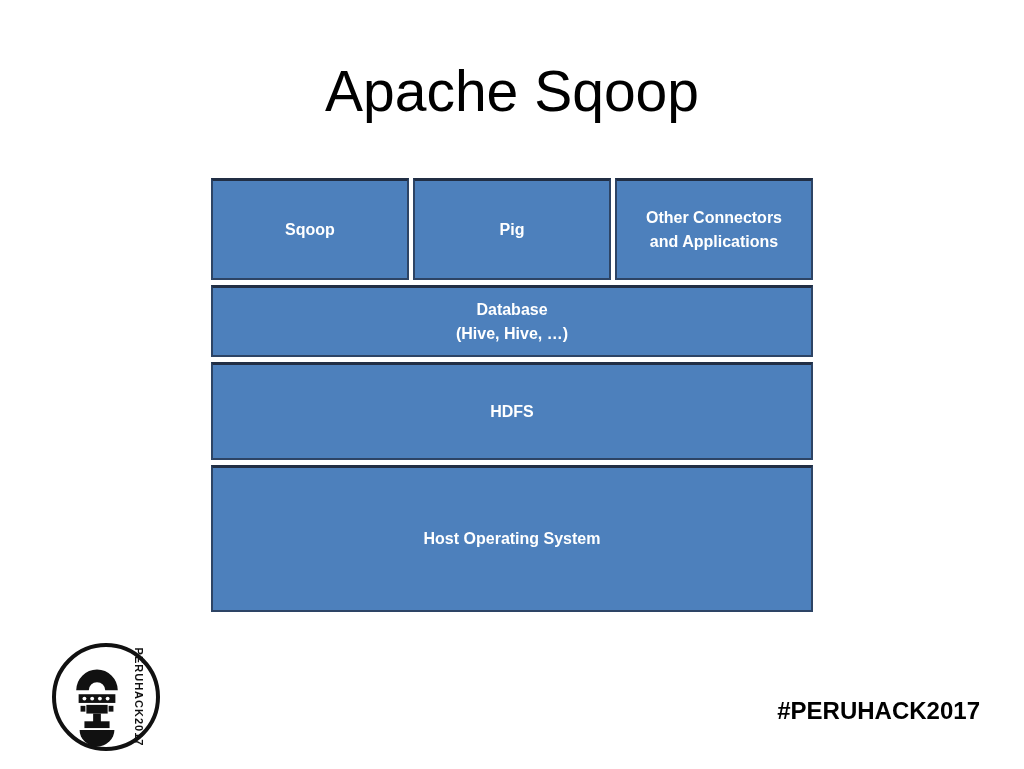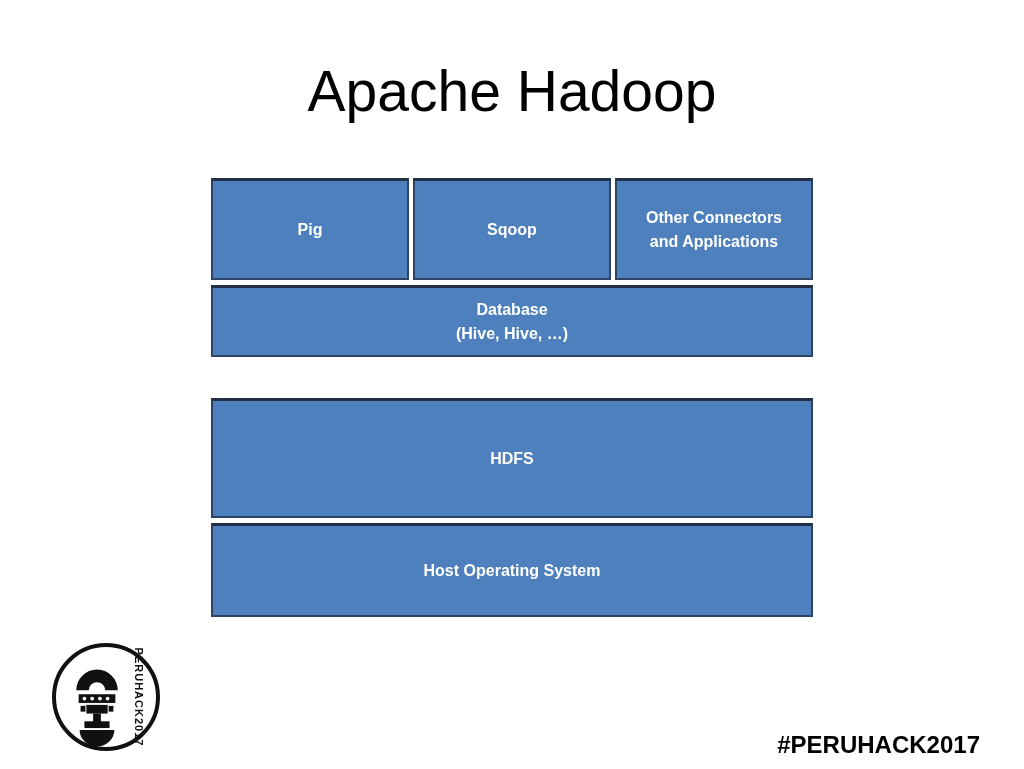--- a/index.html
+++ b/index.html
@@ -29,22 +29,22 @@
     top: 178px;
     width: 602px;
     height: 444px;
     display: flex;
     flex-direction: column;
     gap: 5px;
   }
   .row { display: flex; gap: 4px; }
   .row-1 { height: 102px; }
   .row-2 { height: 72px; }
-  .row-3 { height: 120px; margin-top: 36px; }
-  .row-4 { height: 94px; }
+  .row-3 { height: 98px; }
+  .row-4 { height: 147px; }
   .box {
     flex: 1;
     background: #4d80bc;
     border: 2px solid #2d4465;
     border-top: 3px solid #212e44;
     color: #ffffff;
     font-weight: bold;
     font-size: 16px;
     display: flex;
     flex-direction: column;
@@ -81,38 +81,37 @@
     letter-spacing: 1px;
     white-space: nowrap;
   }
   .hashtag {
     position: absolute;
     top: 697px;
     right: 44px;
     font-size: 24px;
     font-weight: bold;
     color: #000000;
-    margin-top: 34px;
   }
 </style>
 </head>
 <body>
 
 <div class="slide">
 
-  <div class="title">Apache Hadoop</div>
+  <div class="title">Apache Sqoop</div>
 
   <div class="diagram">
 
     <div class="row row-1">
       <div class="box">
-        <span>Pig</span>
+        <span>Sqoop</span>
       </div>
       <div class="box">
-        <span>Sqoop</span>
+        <span>Pig</span>
       </div>
       <div class="box">
         <span>Other Connectors and Applications</span>
       </div>
     </div>
 
     <div class="row row-2">
       <div class="box">
         <span>Database</span>
         <span>(Hive, Hive, …)</span>

